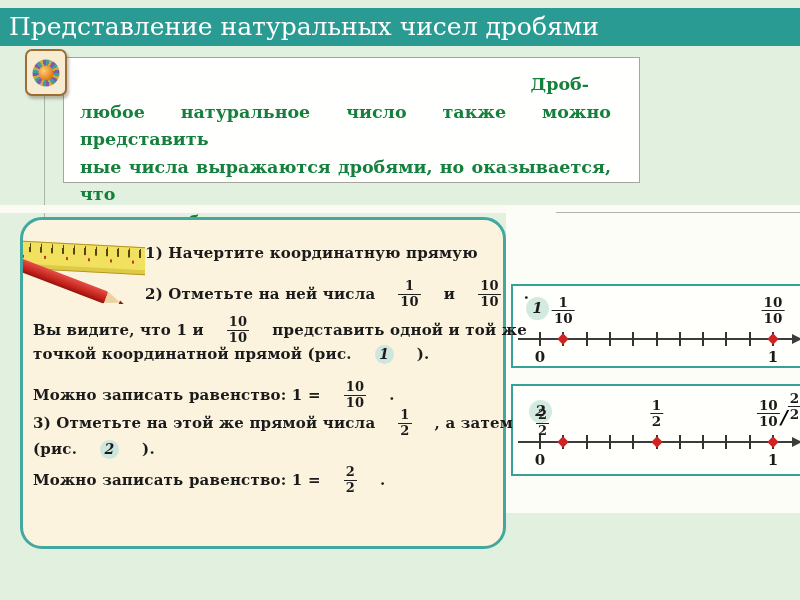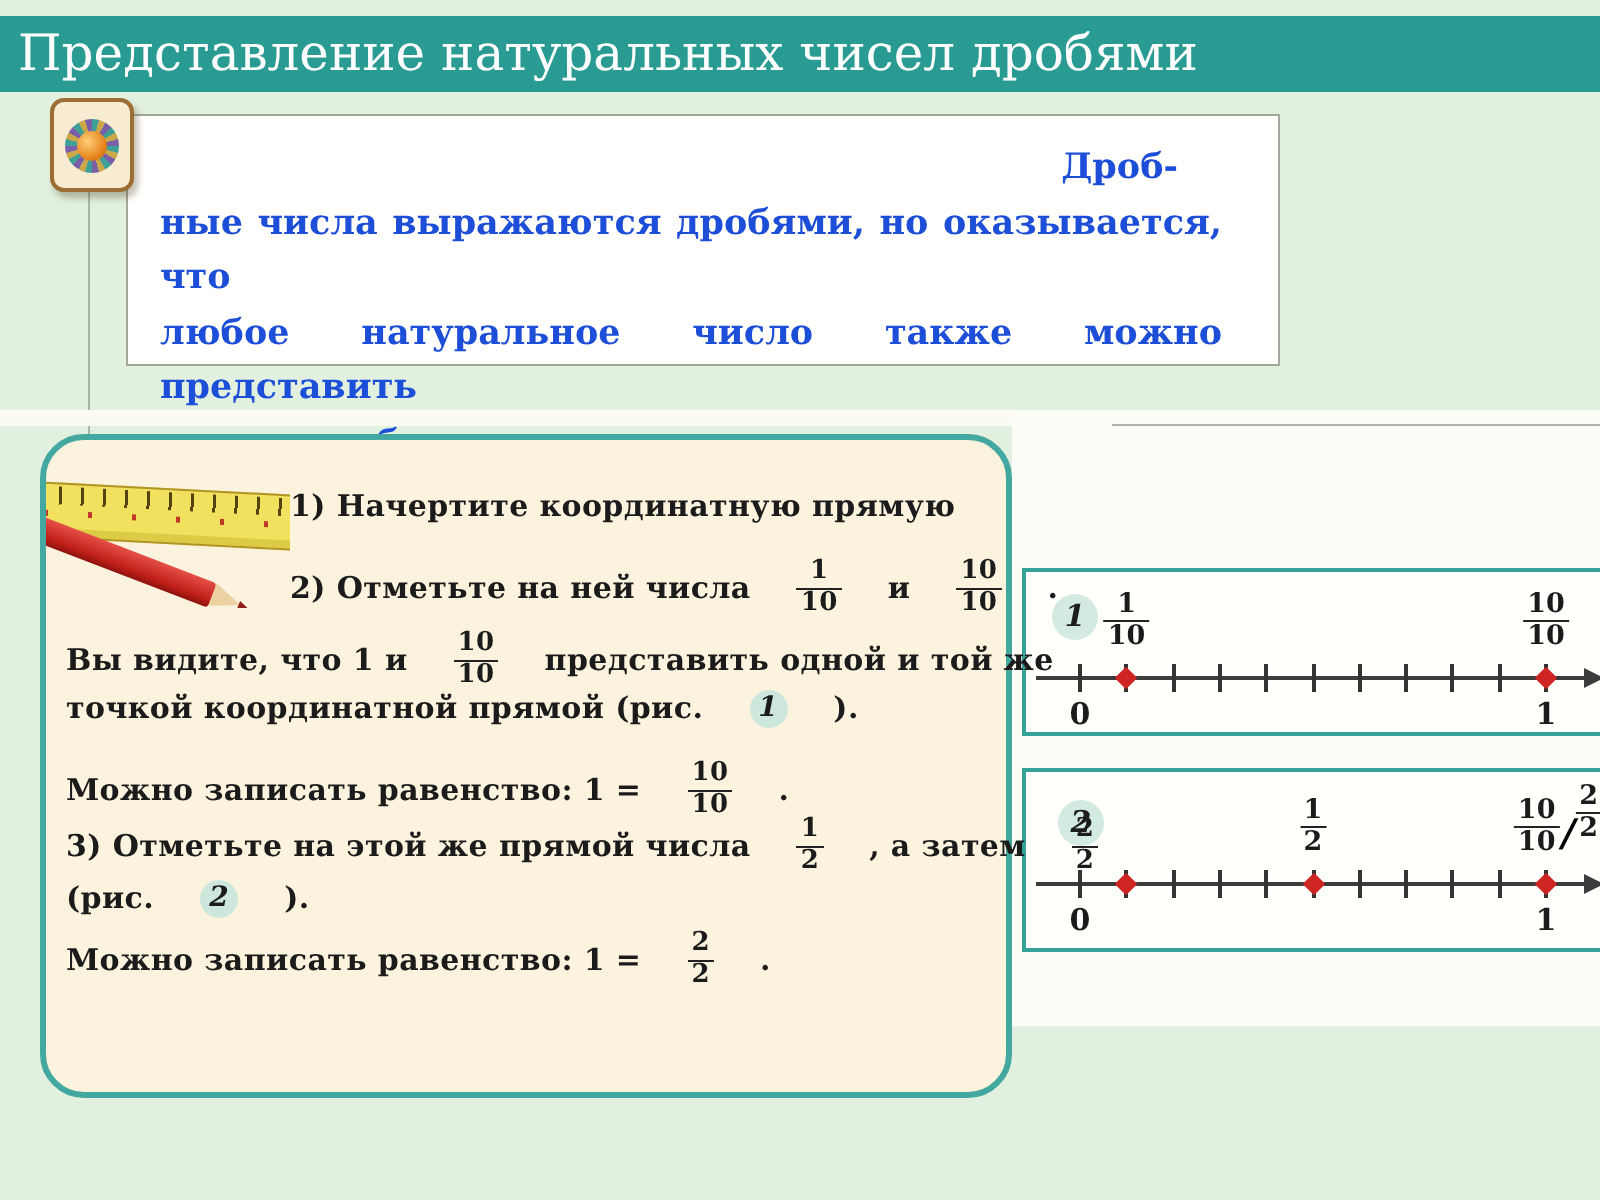--- a/index.html
+++ b/index.html
@@ -16,21 +16,21 @@
        border:2px solid #9c6d35;border-radius:7px;box-shadow:2px 3px 3px rgba(90,70,40,.35);z-index:5;}
   .sun .star{position:absolute;left:50%;top:50%;width:27px;height:27px;transform:translate(-50%,-50%);
        border-radius:50%;background:repeating-conic-gradient(#3fa097 0 15deg,#caa84a 15deg 30deg,#7a5ea8 30deg 45deg);}
   .sun .ball{position:absolute;left:50%;top:50%;width:15px;height:15px;transform:translate(-50%,-50%);
        border-radius:50%;background:radial-gradient(circle at 35% 35%,#ffcf7a,#e8871e 60%,#b05e10);}
   .conn{position:absolute;left:44px;top:92px;width:1px;height:125px;background:#a5b7a5;}
 
   
   .introbox{position:absolute;left:63px;top:57px;width:577px;height:126px;background:#fffffd;
             border:1px solid #a6a69c;box-sizing:border-box;padding:13px 28px 0 16px;
-            font-weight:700;font-size:17.5px;color:#1d4ed8;line-height:27.5px;}
+            font-weight:700;font-size:17.5px;color:#15803d;line-height:27.5px;}
   .introbox .jl{text-align:justify;text-align-last:justify;}
   .introbox .il1{text-align:right;padding-right:22px;}
 
   
   .wstrip{position:absolute;left:0;top:205px;width:800px;height:8px;background:#fbfbf4;}
   .rpanel{position:absolute;left:506px;top:205px;width:294px;height:308px;background:#fdfdf7;}
   .panelline{position:absolute;left:556px;top:212px;width:244px;height:1px;background:#b2b2aa;}
 
   
   .taskbox{position:absolute;left:20px;top:217px;width:486px;height:332px;background:#fbf3dd;
@@ -94,22 +94,22 @@
   </div>
 
   <div class="sun">
     <span class="star"></span>
     <span class="ball"></span>
   </div>
   <div class="conn"></div>
 
   <div class="introbox">
     <div class="il1">Дроб-</div>
+    <div class="jl">любое натуральное число также можно представить</div>
     <div class="jl">ные числа выражаются дробями, но оказывается, что</div>
-    <div class="jl">любое натуральное число также можно представить</div>
     <div>в виде дроби, причем с каким угодно знаменателем.</div>
   </div>
 
   <div class="wstrip"></div>
   <div class="rpanel"></div>
   <div class="panelline"></div>
 
   <div class="figure fig1">
     <span class="fbadge" style="left:13px;top:11px;">1</span>
     <div class="nline" style="top:52px;"></div>

